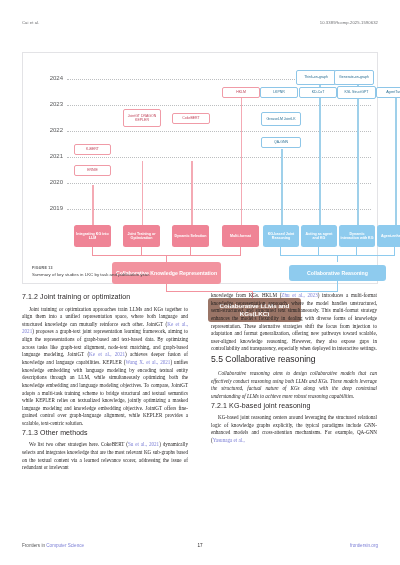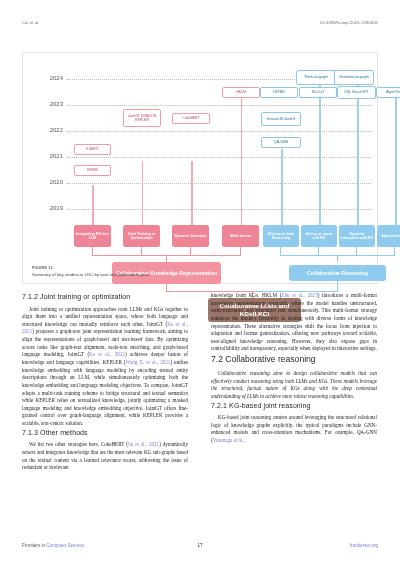--- a/index.html
+++ b/index.html
@@ -328,21 +328,21 @@
   <h3 class="sec">7.1.2  Joint training or optimization</h3>
   <p class="para"><span>Joint training or optimization approaches train LLMs and KGs together to align them into a unified representation space, where both language and structured knowledge can mutually reinforce each other. JointGT (</span><span class="cite">Ke et al., 2021</span><span>) proposes a graph-text joint representation learning framework, aiming to align the representations of graph-based and text-based data. By optimizing across tasks like graph-text alignment, node-text matching, and graph-based language modeling, JointGT (</span><span class="cite">Ke et al., 2021</span><span>) achieves deeper fusion of knowledge and language capabilities. KEPLER (</span><span class="cite">Wang X. et al., 2021</span><span>) unifies knowledge embedding with language modeling by encoding textual entity descriptions through an LLM, while simultaneously optimizing both the knowledge embedding and language modeling objectives. To compare, JointGT adopts a multi-task training scheme to bridge structural and textual semantics while KEPLER relies on textualized knowledge, jointly optimizing a masked language modeling and knowledge embedding objective. JointGT offers fine-grained control over graph-language alignment, while KEPLER provides a scalable, text-centric solution.</span></p>
 
   <h3 class="sec sec-spacer-top">7.1.3  Other methods</h3>
   <p class="para"><span>We list two other strategies here. CokeBERT (</span><span class="cite">Su et al., 2021</span><span>) dynamically selects and integrates knowledge that are the most relevant KG sub-graphs based on the textual content via a learned relevance scorer, addressing the issue of redundant or irrelevant</span></p>
 </div>
 
 <div class="col col-right">
   <p class="para noindent"><span>knowledge from KGs. HKLM (</span><span class="cite">Zhu et al., 2023</span><span>) introduces a multi-format knowledge representation approach, where the model handles unstructured, semi-structured, and structured text simultaneously. This multi-format strategy enhances the model's flexibility in dealing with diverse forms of knowledge representation. These alternative strategies shift the focus from injection to adaptation and format generalization, offering new pathways toward scalable, user-aligned knowledge reasoning. However, they also expose gaps in controllability and transparency, especially when deployed in interactive settings.</span></p>
 
-  <h2 class="sec sec-spacer-top">7.2  Collaborative reasoning</h2>
+  <h2 class="sec sec-spacer-top">5.5  Collaborative reasoning</h2>
   <p class="para italic">Collaborative reasoning aims to design collaborative models that can effectively conduct reasoning using both LLMs and KGs. These models leverage the structured, factual nature of KGs along with the deep contextual understanding of LLMs to achieve more robust reasoning capabilities.</p>
 
   <h3 class="sec sec-spacer-top">7.2.1  KG-based joint reasoning</h3>
   <p class="para"><span>KG-based joint reasoning centers around leveraging the structured relational logic of knowledge graphs explicitly, the typical paradigms include GNN-enhanced models and cross-attention mechanisms. For example, QA-GNN (</span><span class="cite">Yasunaga et al.,</span></p>
 </div>
 
 <div class="footer">
   <span class="footer-left"><span>Frontiers in </span><span class="brandpart">Computer Science</span></span>
   <span class="footer-page">17</span>
   <span class="footer-right">frontiersin.org</span>

